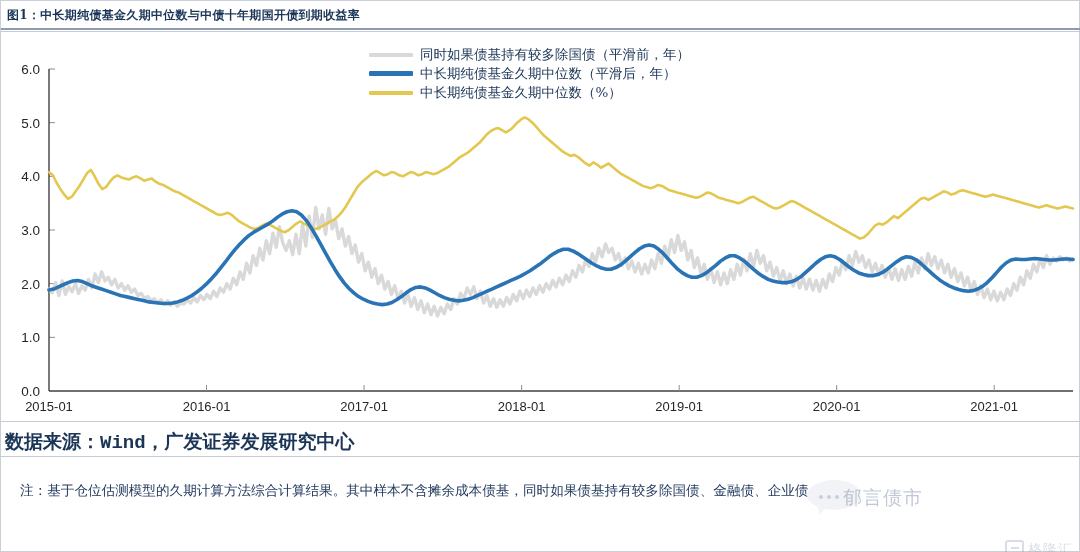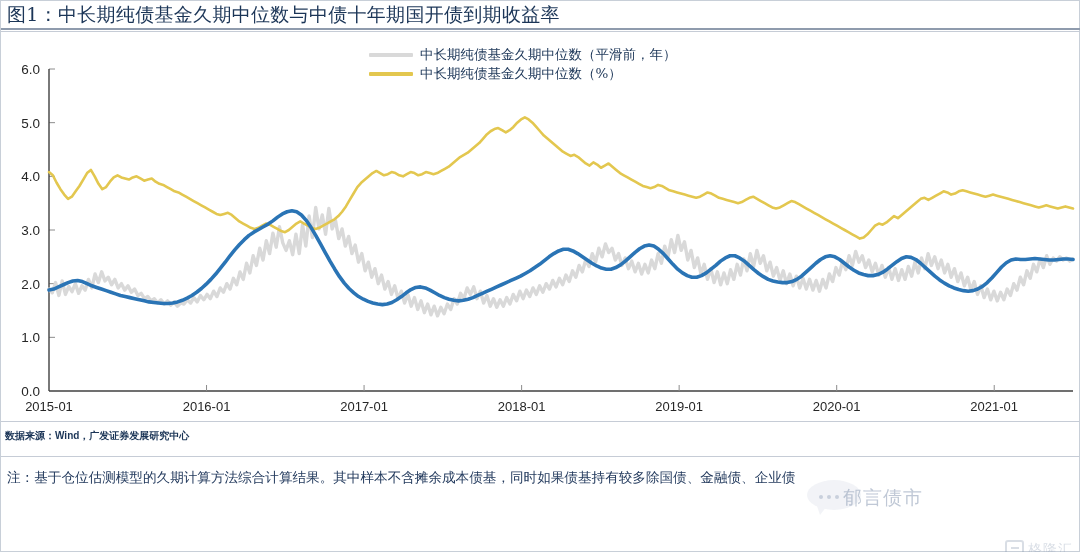--- a/index.html
+++ b/index.html
@@ -7,21 +7,21 @@
     width:1080px;height:552px;background:#ffffff;
     font-family:"Liberation Sans","DejaVu Sans",sans-serif;
     color:#1f3352;overflow:hidden;position:relative;
   }
   .page{position:relative;width:1080px;height:552px;box-sizing:border-box;
         border:1px solid #c8cfd8;}
   
   .fig-header{position:absolute;left:0;top:0;width:1080px;height:28px;
         display:flex;align-items:center;padding-left:6px;box-sizing:border-box;}
   .fig-title{font-family:"DejaVu Serif","Liberation Serif",serif;
-        font-size:19px;font-weight:400;color:#1b3557;letter-spacing:.3px;
+        font-size:12px;font-weight:700;color:#1b3557;letter-spacing:.3px;
         white-space:nowrap;}
   .hdr-rule{position:absolute;left:0;top:27px;width:1080px;height:2px;
         background:#8f9bad;}
   .hdr-rule2{position:absolute;left:0;top:30px;width:1080px;height:1px;
         background:#c6ccd6;}
   
   .chart-wrap{position:absolute;left:0;top:32px;width:1080px;height:385px;}
   svg.chart{display:block;}
   .legend{position:absolute;left:368px;top:12px;}
   .legend-row{display:flex;align-items:center;height:19px;}
@@ -29,28 +29,28 @@
   .legend-label{font-family:"DejaVu Serif","Liberation Serif",serif;
         font-size:13.5px;color:#1b3557;white-space:nowrap;}
   .axis-num{font-family:"Liberation Sans","DejaVu Sans",sans-serif;
         font-size:13.5px;fill:#262626;}
   .tick-lbl{font-family:"Liberation Sans","DejaVu Sans",sans-serif;
         font-size:13px;fill:#262626;}
   
   .src-rule{position:absolute;left:0;top:420px;width:1080px;height:1px;
         background:#c6ccd6;}
   .source{position:absolute;left:4px;top:428px;
-        font-family:Liberation Sans, sans-serif;
-        font-size:10px;font-weight:600;color:#1b3557;white-space:nowrap;}
+        font-family:Liberation Mono, monospace;
+        font-size:19px;font-weight:600;color:#1b3557;white-space:nowrap;}
   .note-rule{position:absolute;left:0;top:455px;width:1080px;height:1px;
         background:#c6ccd6;}
   .note{position:absolute;left:3px;top:461px;width:1074px;
         font-family:"DejaVu Serif","Liberation Serif",serif;
         font-size:13.6px;line-height:25px;color:#243b5e;}
-  .note p{margin:3px;white-space:nowrap;}
+  .note p{margin:16px;white-space:nowrap;}
   
   .wm-text{position:absolute;left:842px;top:484px;
         font-family:Liberation Mono, monospace;
         font-size:19px;color:#9aa8bd;opacity:.62;letter-spacing:1px;
         pointer-events:none;}
   .wm-bubble{position:absolute;left:806px;top:479px;width:54px;height:30px;
         background:#f0f2f6;border-radius:50%;opacity:.85;pointer-events:none;}
   .wm-bubble:after{content:"";position:absolute;left:10px;bottom:-5px;
         width:10px;height:9px;background:#f0f2f6;
         clip-path:polygon(0 0,100% 0,30% 100%);}
@@ -108,21 +108,25 @@
         <line x1="993.2307692307693" y1="358" x2="993.2307692307693" y2="352" stroke="#8c8c8c" stroke-width="1"></line>
         <text x="993.2307692307693" y="378" text-anchor="middle" class="tick-lbl">2021-01</text>
         <path d="M 48.00 256.03 L 51.29 259.79 L 54.59 249.59 L 57.88 262.47 L 61.17 247.98 L 64.46 261.40 L 67.76 253.35 L 71.05 258.72 L 74.34 250.67 L 77.63 260.33 L 80.93 252.81 L 84.22 257.11 L 87.51 246.37 L 90.80 254.96 L 94.10 241.01 L 97.39 249.59 L 100.68 238.86 L 103.97 247.98 L 107.27 244.23 L 110.56 251.74 L 113.85 246.37 L 117.14 254.96 L 120.44 250.67 L 123.73 257.11 L 127.02 252.81 L 130.32 259.25 L 133.61 256.03 L 136.90 262.47 L 140.19 260.33 L 143.49 265.69 L 146.78 263.55 L 150.07 267.84 L 153.36 265.69 L 156.66 269.99 L 159.95 266.77 L 163.24 271.06 L 166.53 267.84 L 169.83 272.13 L 173.12 268.91 L 176.41 273.21 L 179.70 269.99 L 183.00 271.06 L 186.29 266.77 L 189.58 269.99 L 192.87 264.62 L 196.17 268.91 L 199.46 262.47 L 202.75 266.77 L 206.05 261.40 L 209.34 265.69 L 212.63 258.18 L 215.92 263.55 L 219.22 254.96 L 222.51 259.25 L 225.80 250.67 L 229.09 256.03 L 232.39 245.30 L 235.68 251.74 L 238.97 238.86 L 242.26 246.37 L 245.56 230.27 L 248.85 239.93 L 252.14 222.76 L 255.43 232.42 L 258.73 215.25 L 262.02 227.05 L 265.31 207.73 L 268.60 220.61 L 271.90 200.22 L 275.19 214.17 L 278.48 193.78 L 281.77 209.88 L 285.07 217.39 L 288.36 207.73 L 291.65 221.69 L 294.95 201.29 L 298.24 220.61 L 301.53 191.63 L 304.82 213.10 L 308.12 183.05 L 311.41 204.51 L 314.70 174.46 L 317.99 195.93 L 321.29 181.97 L 324.58 201.29 L 327.87 175.53 L 331.16 195.93 L 334.46 187.34 L 337.75 205.59 L 341.04 195.93 L 344.33 213.10 L 347.63 203.44 L 350.92 220.61 L 354.21 212.03 L 357.50 229.20 L 360.80 220.61 L 364.09 237.79 L 367.38 229.20 L 370.68 244.23 L 373.97 235.64 L 377.26 250.67 L 380.55 242.08 L 383.85 256.03 L 387.14 248.52 L 390.43 261.40 L 393.72 252.81 L 397.02 265.69 L 400.31 258.18 L 403.60 269.99 L 406.89 261.40 L 410.19 273.21 L 413.48 264.62 L 416.77 276.43 L 420.06 267.84 L 423.36 279.65 L 426.65 271.06 L 429.94 281.79 L 433.23 273.21 L 436.53 282.87 L 439.82 274.28 L 443.11 280.72 L 446.41 271.06 L 449.70 276.43 L 452.99 265.69 L 456.28 271.06 L 459.58 260.33 L 462.87 265.69 L 466.16 254.96 L 469.45 261.40 L 472.75 253.89 L 476.04 265.69 L 479.33 258.18 L 482.62 269.99 L 485.92 262.47 L 489.21 273.21 L 492.50 265.69 L 495.79 274.28 L 499.09 266.77 L 502.38 273.21 L 505.67 264.62 L 508.96 271.06 L 512.26 261.40 L 515.55 267.84 L 518.84 258.18 L 522.14 265.69 L 525.43 257.11 L 528.72 263.55 L 532.01 254.96 L 535.31 261.40 L 538.60 252.81 L 541.89 259.25 L 545.18 250.67 L 548.48 256.03 L 551.77 247.45 L 555.06 253.89 L 558.35 245.30 L 561.65 251.74 L 564.94 242.08 L 568.23 248.52 L 571.52 237.79 L 574.82 244.23 L 578.11 232.42 L 581.40 238.86 L 584.69 227.05 L 587.99 233.49 L 591.28 220.61 L 594.57 229.20 L 597.86 215.25 L 601.16 223.83 L 604.45 210.95 L 607.74 219.54 L 611.04 215.25 L 614.33 227.05 L 617.62 220.61 L 620.91 232.42 L 624.21 224.91 L 627.50 235.64 L 630.79 228.13 L 634.08 238.86 L 637.38 230.27 L 640.67 241.01 L 643.96 231.35 L 647.25 239.93 L 650.55 227.05 L 653.84 235.64 L 657.13 220.61 L 660.42 230.27 L 663.72 213.10 L 667.01 223.83 L 670.30 206.66 L 673.59 219.54 L 676.89 202.37 L 680.18 217.39 L 683.47 208.81 L 686.77 227.05 L 690.06 217.39 L 693.35 234.57 L 696.64 224.91 L 699.94 241.01 L 703.23 231.35 L 706.52 246.37 L 709.81 235.64 L 713.11 249.59 L 716.40 238.86 L 719.69 251.74 L 722.98 239.93 L 726.28 250.67 L 729.57 236.71 L 732.86 246.37 L 736.15 231.35 L 739.45 242.08 L 742.74 225.98 L 746.03 237.79 L 749.32 220.61 L 752.62 233.49 L 755.91 217.39 L 759.20 230.27 L 762.50 222.76 L 765.79 237.79 L 769.08 229.20 L 772.37 243.15 L 775.67 234.57 L 778.96 247.45 L 782.25 237.79 L 785.54 250.67 L 788.84 241.01 L 792.13 252.81 L 795.42 243.15 L 798.71 254.96 L 802.01 245.30 L 805.30 256.03 L 808.59 246.37 L 811.88 257.11 L 815.18 247.45 L 818.47 258.18 L 821.76 246.37 L 825.05 254.96 L 828.35 241.01 L 831.64 248.52 L 834.93 234.57 L 838.23 242.08 L 841.52 228.13 L 844.81 236.71 L 848.10 222.76 L 851.40 232.42 L 854.69 218.47 L 857.98 229.20 L 861.27 222.76 L 864.57 234.57 L 867.86 227.05 L 871.15 238.86 L 874.44 230.27 L 877.74 242.08 L 881.03 232.42 L 884.32 244.23 L 887.61 234.57 L 890.91 246.37 L 894.20 235.64 L 897.49 247.45 L 900.78 236.71 L 904.08 246.37 L 907.37 233.49 L 910.66 243.15 L 913.95 229.20 L 917.25 239.93 L 920.54 224.91 L 923.83 235.64 L 927.13 220.61 L 930.42 232.42 L 933.71 223.83 L 937.00 235.64 L 940.30 227.05 L 943.59 239.93 L 946.88 231.35 L 950.17 244.23 L 953.47 235.64 L 956.76 248.52 L 960.05 239.93 L 963.34 252.81 L 966.64 244.23 L 969.93 257.11 L 973.22 248.52 L 976.51 261.40 L 979.81 252.81 L 983.10 264.62 L 986.39 256.03 L 989.68 266.77 L 992.98 258.18 L 996.27 267.84 L 999.56 259.25 L 1002.86 266.77 L 1006.15 256.03 L 1009.44 262.47 L 1012.73 250.67 L 1016.03 257.11 L 1019.32 244.23 L 1022.61 251.74 L 1025.90 237.79 L 1029.20 245.30 L 1032.49 231.35 L 1035.78 238.86 L 1039.07 225.98 L 1042.37 234.57 L 1045.66 222.76 L 1048.95 231.35 L 1052.24 224.91 L 1055.54 228.13 L 1058.83 223.83 L 1062.12 227.05 L 1065.41 224.91 L 1068.71 228.13 L 1072.00 225.98" fill="none" stroke="#d9d9d9" stroke-width="3.4" stroke-linejoin="round" stroke-linecap="round"></path>
         <path d="M 48.00 139.04 L 51.81 142.26 L 55.61 149.77 L 59.42 156.21 L 63.23 161.58 L 67.03 165.87 L 70.84 163.73 L 74.65 158.36 L 78.45 152.99 L 82.26 146.55 L 86.07 140.11 L 89.87 136.89 L 93.68 143.33 L 97.49 150.85 L 101.29 156.21 L 105.10 154.07 L 108.91 148.70 L 112.71 144.41 L 116.52 142.26 L 120.33 144.41 L 124.13 145.48 L 127.94 146.55 L 131.75 144.41 L 135.55 143.33 L 139.36 145.48 L 143.17 147.63 L 146.97 146.55 L 150.78 145.48 L 154.59 148.70 L 158.39 150.85 L 162.20 151.92 L 166.01 154.07 L 169.81 156.21 L 173.62 158.36 L 177.43 159.43 L 181.23 161.58 L 185.04 163.73 L 188.85 165.87 L 192.65 168.02 L 196.46 170.17 L 200.27 172.31 L 204.07 174.46 L 207.88 176.61 L 211.69 178.75 L 215.49 180.90 L 219.30 181.97 L 223.11 180.90 L 226.91 179.83 L 230.72 181.97 L 234.53 185.19 L 238.33 188.41 L 242.14 190.56 L 245.95 192.71 L 249.75 194.85 L 253.56 195.93 L 257.37 194.85 L 261.17 192.71 L 264.98 190.56 L 268.79 191.63 L 272.59 193.78 L 276.40 195.93 L 280.21 198.07 L 284.01 199.15 L 287.82 197.00 L 291.63 193.78 L 295.43 190.56 L 299.24 188.41 L 303.05 190.56 L 306.86 192.71 L 310.66 194.85 L 314.47 195.93 L 318.28 194.85 L 322.08 192.71 L 325.89 190.56 L 329.70 188.41 L 333.50 186.27 L 337.31 183.05 L 341.12 178.75 L 344.92 173.39 L 348.73 166.95 L 352.54 160.51 L 356.34 154.07 L 360.15 149.77 L 363.96 146.55 L 367.76 143.33 L 371.57 140.11 L 375.38 137.97 L 379.18 140.11 L 382.99 142.26 L 386.80 141.19 L 390.60 139.04 L 394.41 140.11 L 398.22 142.26 L 402.02 143.33 L 405.83 141.19 L 409.64 139.04 L 413.44 140.11 L 417.25 142.26 L 421.06 141.19 L 424.86 139.04 L 428.67 140.11 L 432.48 141.19 L 436.28 140.11 L 440.09 137.97 L 443.90 135.82 L 447.70 133.67 L 451.51 130.45 L 455.32 127.23 L 459.12 124.01 L 462.93 121.87 L 466.74 119.72 L 470.54 116.50 L 474.35 113.28 L 478.16 110.06 L 481.96 105.77 L 485.77 101.47 L 489.58 98.25 L 493.38 96.11 L 497.19 95.03 L 501.00 97.18 L 504.80 99.33 L 508.61 97.18 L 512.42 93.96 L 516.22 89.67 L 520.03 86.45 L 523.84 84.30 L 527.64 86.45 L 531.45 89.67 L 535.26 93.96 L 539.06 98.25 L 542.87 102.55 L 546.68 105.77 L 550.48 108.99 L 554.29 112.21 L 558.10 115.43 L 561.90 118.65 L 565.71 120.79 L 569.52 122.94 L 573.32 121.87 L 577.13 124.01 L 580.94 127.23 L 584.74 130.45 L 588.55 132.60 L 592.36 129.38 L 596.16 131.53 L 599.97 134.75 L 603.78 132.60 L 607.58 130.45 L 611.39 133.67 L 615.20 136.89 L 619.00 140.11 L 622.81 142.26 L 626.62 144.41 L 630.42 146.55 L 634.23 148.70 L 638.04 150.85 L 641.84 152.99 L 645.65 154.07 L 649.46 155.14 L 653.26 154.07 L 657.07 151.92 L 660.88 152.99 L 664.68 155.14 L 668.49 157.29 L 672.30 158.36 L 676.10 159.43 L 679.91 160.51 L 683.72 161.58 L 687.52 162.65 L 691.33 163.73 L 695.14 164.80 L 698.94 163.73 L 702.75 161.58 L 706.56 159.43 L 710.36 160.51 L 714.17 162.65 L 717.98 164.80 L 721.78 165.87 L 725.59 166.95 L 729.40 168.02 L 733.20 169.09 L 737.01 170.17 L 740.82 169.09 L 744.62 166.95 L 748.43 164.80 L 752.24 163.73 L 756.04 165.87 L 759.85 168.02 L 763.66 170.17 L 767.46 172.31 L 771.27 174.46 L 775.08 175.53 L 778.88 174.46 L 782.69 172.31 L 786.50 170.17 L 790.30 168.02 L 794.11 169.09 L 797.92 171.24 L 801.72 173.39 L 805.53 175.53 L 809.34 177.68 L 813.14 179.83 L 816.95 181.97 L 820.76 184.12 L 824.57 186.27 L 828.37 188.41 L 832.18 190.56 L 835.99 192.71 L 839.79 194.85 L 843.60 197.00 L 847.41 199.15 L 851.21 201.29 L 855.02 203.44 L 858.83 205.59 L 862.63 204.51 L 866.44 201.29 L 870.25 197.00 L 874.05 192.71 L 877.86 190.56 L 881.67 191.63 L 885.47 189.49 L 889.28 186.27 L 893.09 183.05 L 896.89 185.19 L 900.70 181.97 L 904.51 178.75 L 908.31 175.53 L 912.12 172.31 L 915.93 169.09 L 919.73 165.87 L 923.54 164.80 L 927.35 166.95 L 931.15 164.80 L 934.96 162.65 L 938.77 160.51 L 942.57 158.36 L 946.38 159.43 L 950.19 161.58 L 953.99 160.51 L 957.80 158.36 L 961.61 157.29 L 965.41 158.36 L 969.22 159.43 L 973.03 160.51 L 976.83 161.58 L 980.64 162.65 L 984.45 163.73 L 988.25 162.65 L 992.06 161.58 L 995.87 162.65 L 999.67 163.73 L 1003.48 164.80 L 1007.29 165.87 L 1011.09 166.95 L 1014.90 168.02 L 1018.71 169.09 L 1022.51 170.17 L 1026.32 171.24 L 1030.13 172.31 L 1033.93 173.39 L 1037.74 174.46 L 1041.55 173.39 L 1045.35 172.31 L 1049.16 173.39 L 1052.97 174.46 L 1056.77 175.53 L 1060.58 174.46 L 1064.39 173.39 L 1068.19 174.46 L 1072.00 175.53" fill="none" stroke="#e3c74f" stroke-width="2.6" stroke-linejoin="round" stroke-linecap="round"></path>
         <path d="M 48.00 257.11 L 52.76 256.03 L 57.53 253.89 L 62.29 251.74 L 67.05 249.59 L 71.81 247.98 L 76.58 247.45 L 81.34 248.52 L 86.10 250.67 L 90.87 252.81 L 95.63 254.42 L 100.39 256.03 L 105.15 257.64 L 109.92 259.25 L 114.68 260.86 L 119.44 262.47 L 124.20 263.55 L 128.97 264.62 L 133.73 265.69 L 138.49 266.77 L 143.26 267.84 L 148.02 268.91 L 152.78 269.45 L 157.54 269.99 L 162.31 270.52 L 167.07 270.52 L 171.83 269.99 L 176.60 268.91 L 181.36 267.30 L 186.12 265.16 L 190.88 262.47 L 195.65 259.25 L 200.41 255.50 L 205.17 251.20 L 209.93 246.37 L 214.70 241.01 L 219.46 235.10 L 224.22 229.20 L 228.99 222.76 L 233.75 216.86 L 238.51 211.49 L 243.27 206.66 L 248.04 202.37 L 252.80 199.15 L 257.56 196.46 L 262.33 193.78 L 267.09 191.10 L 271.85 187.88 L 276.61 184.12 L 281.38 180.90 L 286.14 178.75 L 290.90 177.68 L 295.67 178.75 L 300.43 181.97 L 305.19 187.34 L 309.95 194.32 L 314.72 202.37 L 319.48 210.95 L 324.24 219.54 L 329.00 228.13 L 333.77 236.18 L 338.53 243.69 L 343.29 250.13 L 348.06 255.50 L 352.82 259.79 L 357.58 263.55 L 362.34 266.23 L 367.11 268.38 L 371.87 269.99 L 376.63 271.06 L 381.40 271.60 L 386.16 271.06 L 390.92 269.45 L 395.68 266.77 L 400.45 263.55 L 405.21 259.79 L 409.97 256.57 L 414.73 254.42 L 419.50 253.89 L 424.26 254.96 L 429.02 257.11 L 433.79 259.79 L 438.55 262.47 L 443.31 264.62 L 448.07 266.23 L 452.84 267.30 L 457.60 267.84 L 462.36 267.30 L 467.13 266.23 L 471.89 264.62 L 476.65 262.47 L 481.41 260.33 L 486.18 258.18 L 490.94 256.03 L 495.70 253.89 L 500.47 251.74 L 505.23 249.59 L 509.99 247.45 L 514.75 245.30 L 519.52 243.15 L 524.28 240.47 L 529.04 237.79 L 533.80 234.57 L 538.57 231.35 L 543.33 227.59 L 548.09 223.83 L 552.86 220.61 L 557.62 217.93 L 562.38 216.32 L 567.14 216.32 L 571.91 217.93 L 576.67 220.61 L 581.43 223.83 L 586.20 227.05 L 590.96 230.27 L 595.72 232.96 L 600.48 235.10 L 605.25 236.18 L 610.01 236.18 L 614.77 234.57 L 619.53 231.88 L 624.30 228.13 L 629.06 223.83 L 633.82 219.54 L 638.59 215.78 L 643.35 213.10 L 648.11 212.03 L 652.87 213.10 L 657.64 216.32 L 662.40 220.61 L 667.16 225.98 L 671.93 231.35 L 676.69 236.18 L 681.45 239.93 L 686.21 242.62 L 690.98 244.23 L 695.74 244.23 L 700.50 242.62 L 705.27 239.93 L 710.03 236.18 L 714.79 232.42 L 719.55 228.13 L 724.32 224.91 L 729.08 222.76 L 733.84 222.76 L 738.60 224.91 L 743.37 228.13 L 748.13 232.42 L 752.89 236.71 L 757.66 240.47 L 762.42 243.69 L 767.18 246.37 L 771.94 247.98 L 776.71 249.06 L 781.47 249.59 L 786.23 249.59 L 791.00 248.52 L 795.76 246.37 L 800.52 243.15 L 805.28 238.86 L 810.05 234.57 L 814.81 230.27 L 819.57 226.52 L 824.33 223.83 L 829.10 222.76 L 833.86 223.83 L 838.62 226.52 L 843.39 230.27 L 848.15 234.03 L 852.91 237.25 L 857.67 239.93 L 862.44 241.54 L 867.20 242.62 L 871.96 242.62 L 876.73 241.54 L 881.49 239.40 L 886.25 236.18 L 891.01 232.42 L 895.78 228.66 L 900.54 225.44 L 905.30 223.83 L 910.07 224.37 L 914.83 226.52 L 919.59 230.27 L 924.35 234.57 L 929.12 238.86 L 933.88 243.15 L 938.64 246.91 L 943.40 250.13 L 948.17 252.81 L 952.93 254.96 L 957.69 256.57 L 962.46 257.64 L 967.22 258.18 L 971.98 257.64 L 976.74 256.03 L 981.51 253.35 L 986.27 249.59 L 991.03 244.76 L 995.80 239.40 L 1000.56 234.03 L 1005.32 229.74 L 1010.08 227.05 L 1014.85 225.98 L 1019.61 226.52 L 1024.37 226.52 L 1029.13 225.98 L 1033.90 225.44 L 1038.66 225.98 L 1043.42 226.52 L 1048.19 227.05 L 1052.95 227.05 L 1057.71 226.52 L 1062.47 225.98 L 1067.24 225.98 L 1072.00 226.52" fill="none" stroke="#2a74b5" stroke-width="3.6" stroke-linejoin="round" stroke-linecap="round"></path>
       </svg>
 
     <div class="legend">
       <div class="legend-row">
         <span class="legend-swatch" id="sw0" style="background: rgb(217, 217, 217);"></span>
-        <span class="legend-label">中长期纯债基金久期中位数（平滑前，年）</span>
+        <span class="legend-label">同时如果债基持有较多除国债（平滑前，年）</span>
+      </div>
+      <div class="legend-row">
+        <span class="legend-swatch" id="sw1" style="background: rgb(42, 116, 181); height: 5px;"></span>
+        <span class="legend-label">中长期纯债基金久期中位数（平滑后，年）</span>
       </div>
       <div class="legend-row">
         <span class="legend-swatch" id="sw2" style="background: rgb(227, 199, 79);"></span>
         <span class="legend-label">中长期纯债基金久期中位数（%）</span>
       </div>
     </div>
   </div>
 
   <div class="src-rule"></div>
   <div class="source">数据来源：Wind，广发证券发展研究中心</div>

